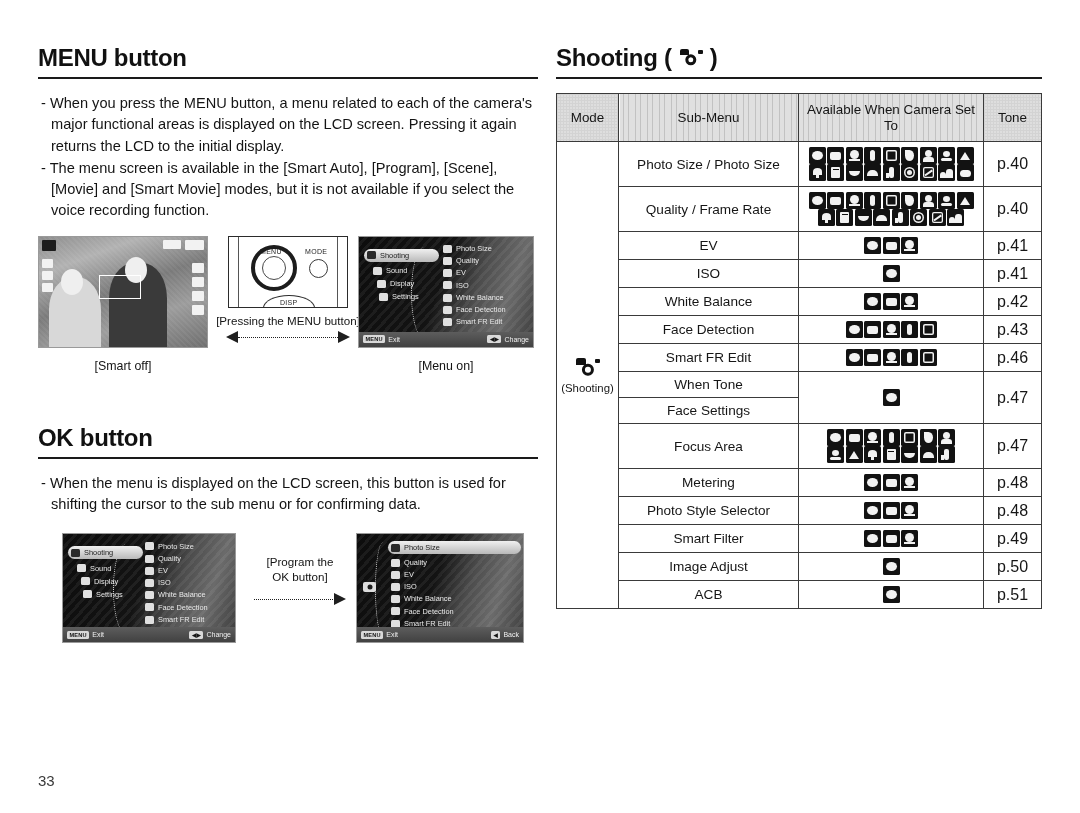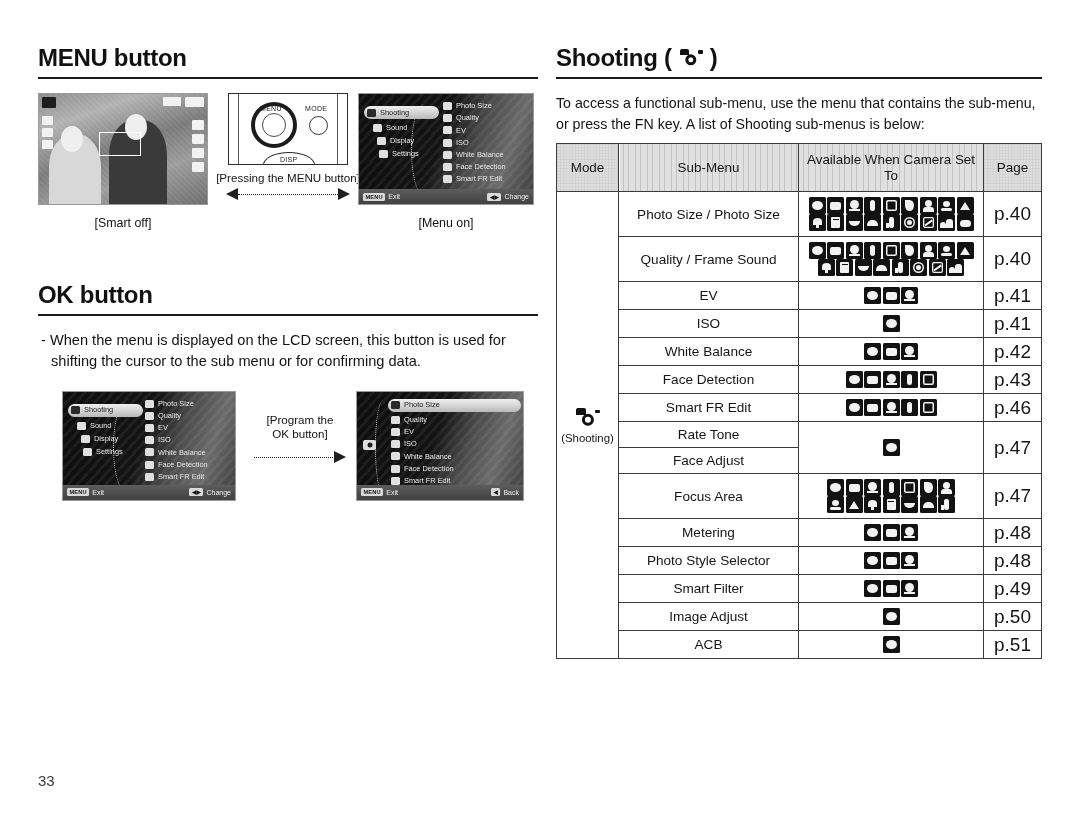--- a/index.html
+++ b/index.html
@@ -189,21 +189,21 @@
     background-color: #d3d3d3;
     background-image: radial-gradient(#ffffff 37%, transparent 38%);
     background-size: 3px 3px;
   }
   th.tex-line {
     background-color: #d6d6d6;
     background-image: repeating-linear-gradient(90deg,#fdfdfd 0 1px,#c2c2c2 1px 2.4px);
   }
   td.mode-cell { width: 62px; background: #fff; }
   td.sub-cell  { font-size: 13.6px; padding: 5px 4px; }
-  td.page-cell { width: 58px; font-size: 19px; }
+  td.page-cell { width: 58px; font-size: 16px; }
   td.avail-cell { padding: 5px 4px; }
 
   .mode-stack { display: flex; flex-direction: column; align-items: center; gap: 2px; }
   .mode-stack .lbl { font-size: 11.4px; color: #161616; }
 
   
   .chips { display: flex; flex-wrap: wrap; justify-content: center; gap: 1.5px; }
   .chips.r1 { max-width: 100%; }
   .chip {
     width: 17px; height: 17px; background: #121212; border-radius: 1.5px;
@@ -231,20 +231,22 @@
 <div class="page">
 
   <div class="col-left">
 
     <h1 class="sec-head">
       <span>MENU button</span>
     </h1>
     <div class="sec-rule"></div>
 
     <ul class="bullets">
+      <li>When you press the MENU button, a menu related to each of the camera's major functional areas is displayed on the LCD screen. Pressing it again returns the LCD to the initial display.</li>
+      <li>The menu screen is available in the [Smart Auto], [Program], [Scene], [Movie] and [Smart Movie] modes, but it is not available if you select the voice recording function.</li>
     </ul>
 
     <div class="fig-row" style="height:150px;">
 
       <div class="lcd lcd-photo" style="left:0; top:0; width:170px; height:112px; position:absolute;">
         <div class="photo-person" style="left:10px; bottom:0; width:52px; height:70px;"></div>
         <div class="face" style="left:22px; bottom:52px; width:22px; height:26px;"></div>
         <div class="photo-person dark" style="left:70px; bottom:0; width:58px; height:84px;"></div>
         <div class="face" style="left:86px; bottom:64px; width:22px; height:26px;"></div>
         <div class="af-box" style="left:60px; top:38px; width:42px; height:24px;"></div>
@@ -485,29 +487,28 @@
       <span class="cam" style="width:30px;height:22px;">
         <span class="hump"></span>
         <span class="body"></span>
         <span class="flash"></span>
         <span class="lens"></span>
       </span>
       <span>)</span>
     </h1>
     <div class="sec-rule"></div>
 
-    <p class="para">To access a functional sub-menu, use the menu that contains the sub-menu, or press the FN key. A list of Shooting sub-menus is below:</p>
 
     <table class="shoot">
       <thead>
         <tr>
           <th class="hdr tex-dot" style="width:62px;">Mode</th>
           <th class="hdr tex-line" style="width:180px;">Sub-Menu</th>
           <th class="hdr tex-line">Available When Camera Set To</th>
-          <th class="hdr tex-dot" style="width:58px;">Page</th>
+          <th class="hdr tex-dot" style="width:58px;">Tone</th>
         </tr>
       </thead>
       <tbody>
         <tr>
           <td class="mode-cell" rowspan="15">
             <div class="mode-stack">
               <span class="cam" style="width:32px;height:24px;">
                 <span class="hump"></span><span class="body"></span><span class="flash"></span><span class="lens"></span>
               </span>
               <span class="lbl">(Shooting)</span>
@@ -579,21 +580,21 @@
                   <i style="left:8px;top:5px;width:7px;height:9px;border-radius:3px 3px 0 0;"></i>
                 </span>
                 <span class="chip">
                   <i style="left:3px;top:6px;width:11px;height:7px;border-radius:4px;"></i>
                 </span>
               </div>
             </td>
           <td class="page-cell">p.40</td>
         </tr>
         <tr>
-          <td class="sub-cell">Quality / Frame Sound</td>
+          <td class="sub-cell">Quality / Frame Rate</td>
           <td class="avail-cell">
               <div class="chips r1">
                 <span class="chip">
                   <i class="c-round" style="left:3px;top:4px;width:11px;height:9px;"></i>
                 </span>
                 <span class="chip">
                   <i style="left:3px;top:5px;width:11px;height:8px;border-radius:2px;"></i>
                 </span>
                 <span class="chip">
                   <i class="c-round" style="left:4px;top:3px;width:9px;height:9px;"></i>
@@ -744,32 +745,32 @@
                   <i style="left:6px;top:3px;width:5px;height:11px;border-radius:3px;"></i>
                 </span>
                 <span class="chip">
                   <i style="left:3px;top:3px;width:11px;height:11px;border-radius:2px;background:transparent;box-shadow:inset 0 0 0 1.5px #f2f2f2;"></i>
                 </span>
               </div>
             </td>
           <td class="page-cell">p.46</td>
         </tr>
         <tr>
-          <td class="sub-cell">Rate Tone</td>
+          <td class="sub-cell">When Tone</td>
           <td class="avail-cell" rowspan="2">
               <div class="chips r1">
                 <span class="chip">
                   <i class="c-round" style="left:3px;top:4px;width:11px;height:9px;"></i>
                 </span>
               </div>
             </td>
           <td class="page-cell" rowspan="2">p.47</td>
         </tr>
         <tr>
-          <td class="sub-cell">Face Adjust</td>
+          <td class="sub-cell">Face Settings</td>
         </tr>
         <tr>
           <td class="sub-cell">Focus Area</td>
           <td class="avail-cell">
               <div class="chips r1">
                 <span class="chip">
                   <i class="c-round" style="left:3px;top:4px;width:11px;height:9px;"></i>
                 </span>
                 <span class="chip">
                   <i style="left:3px;top:5px;width:11px;height:8px;border-radius:2px;"></i>

